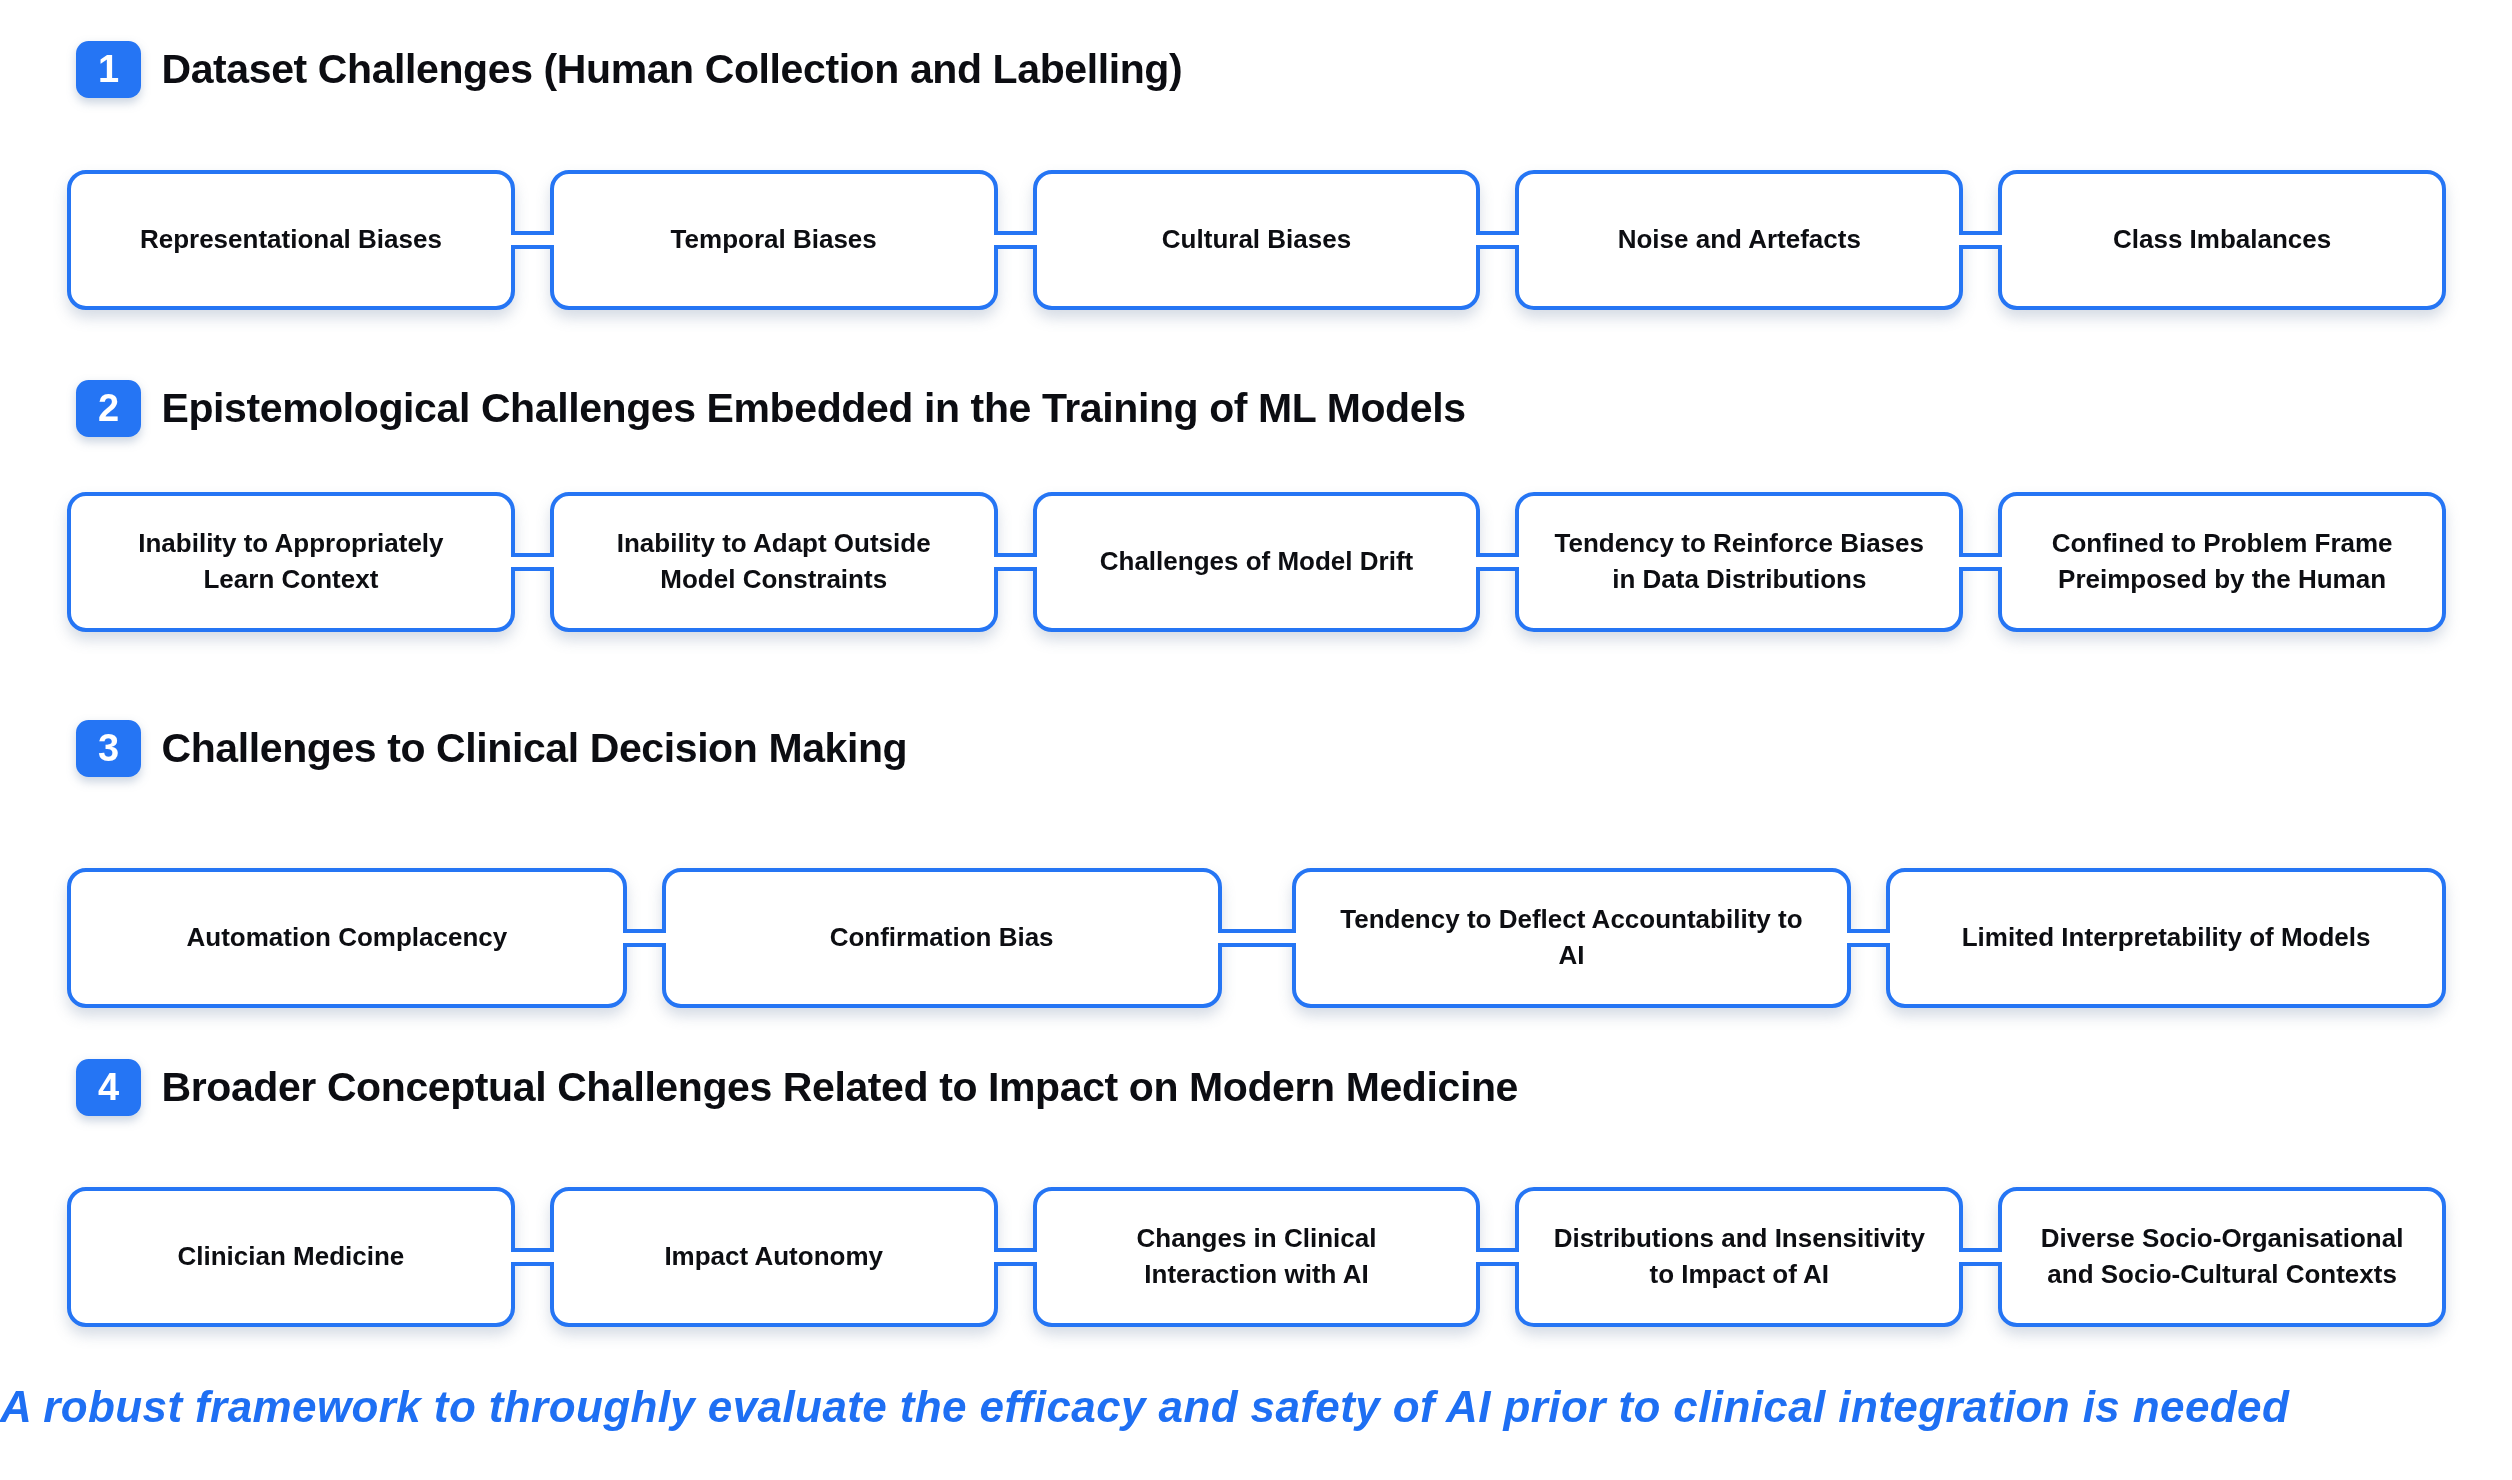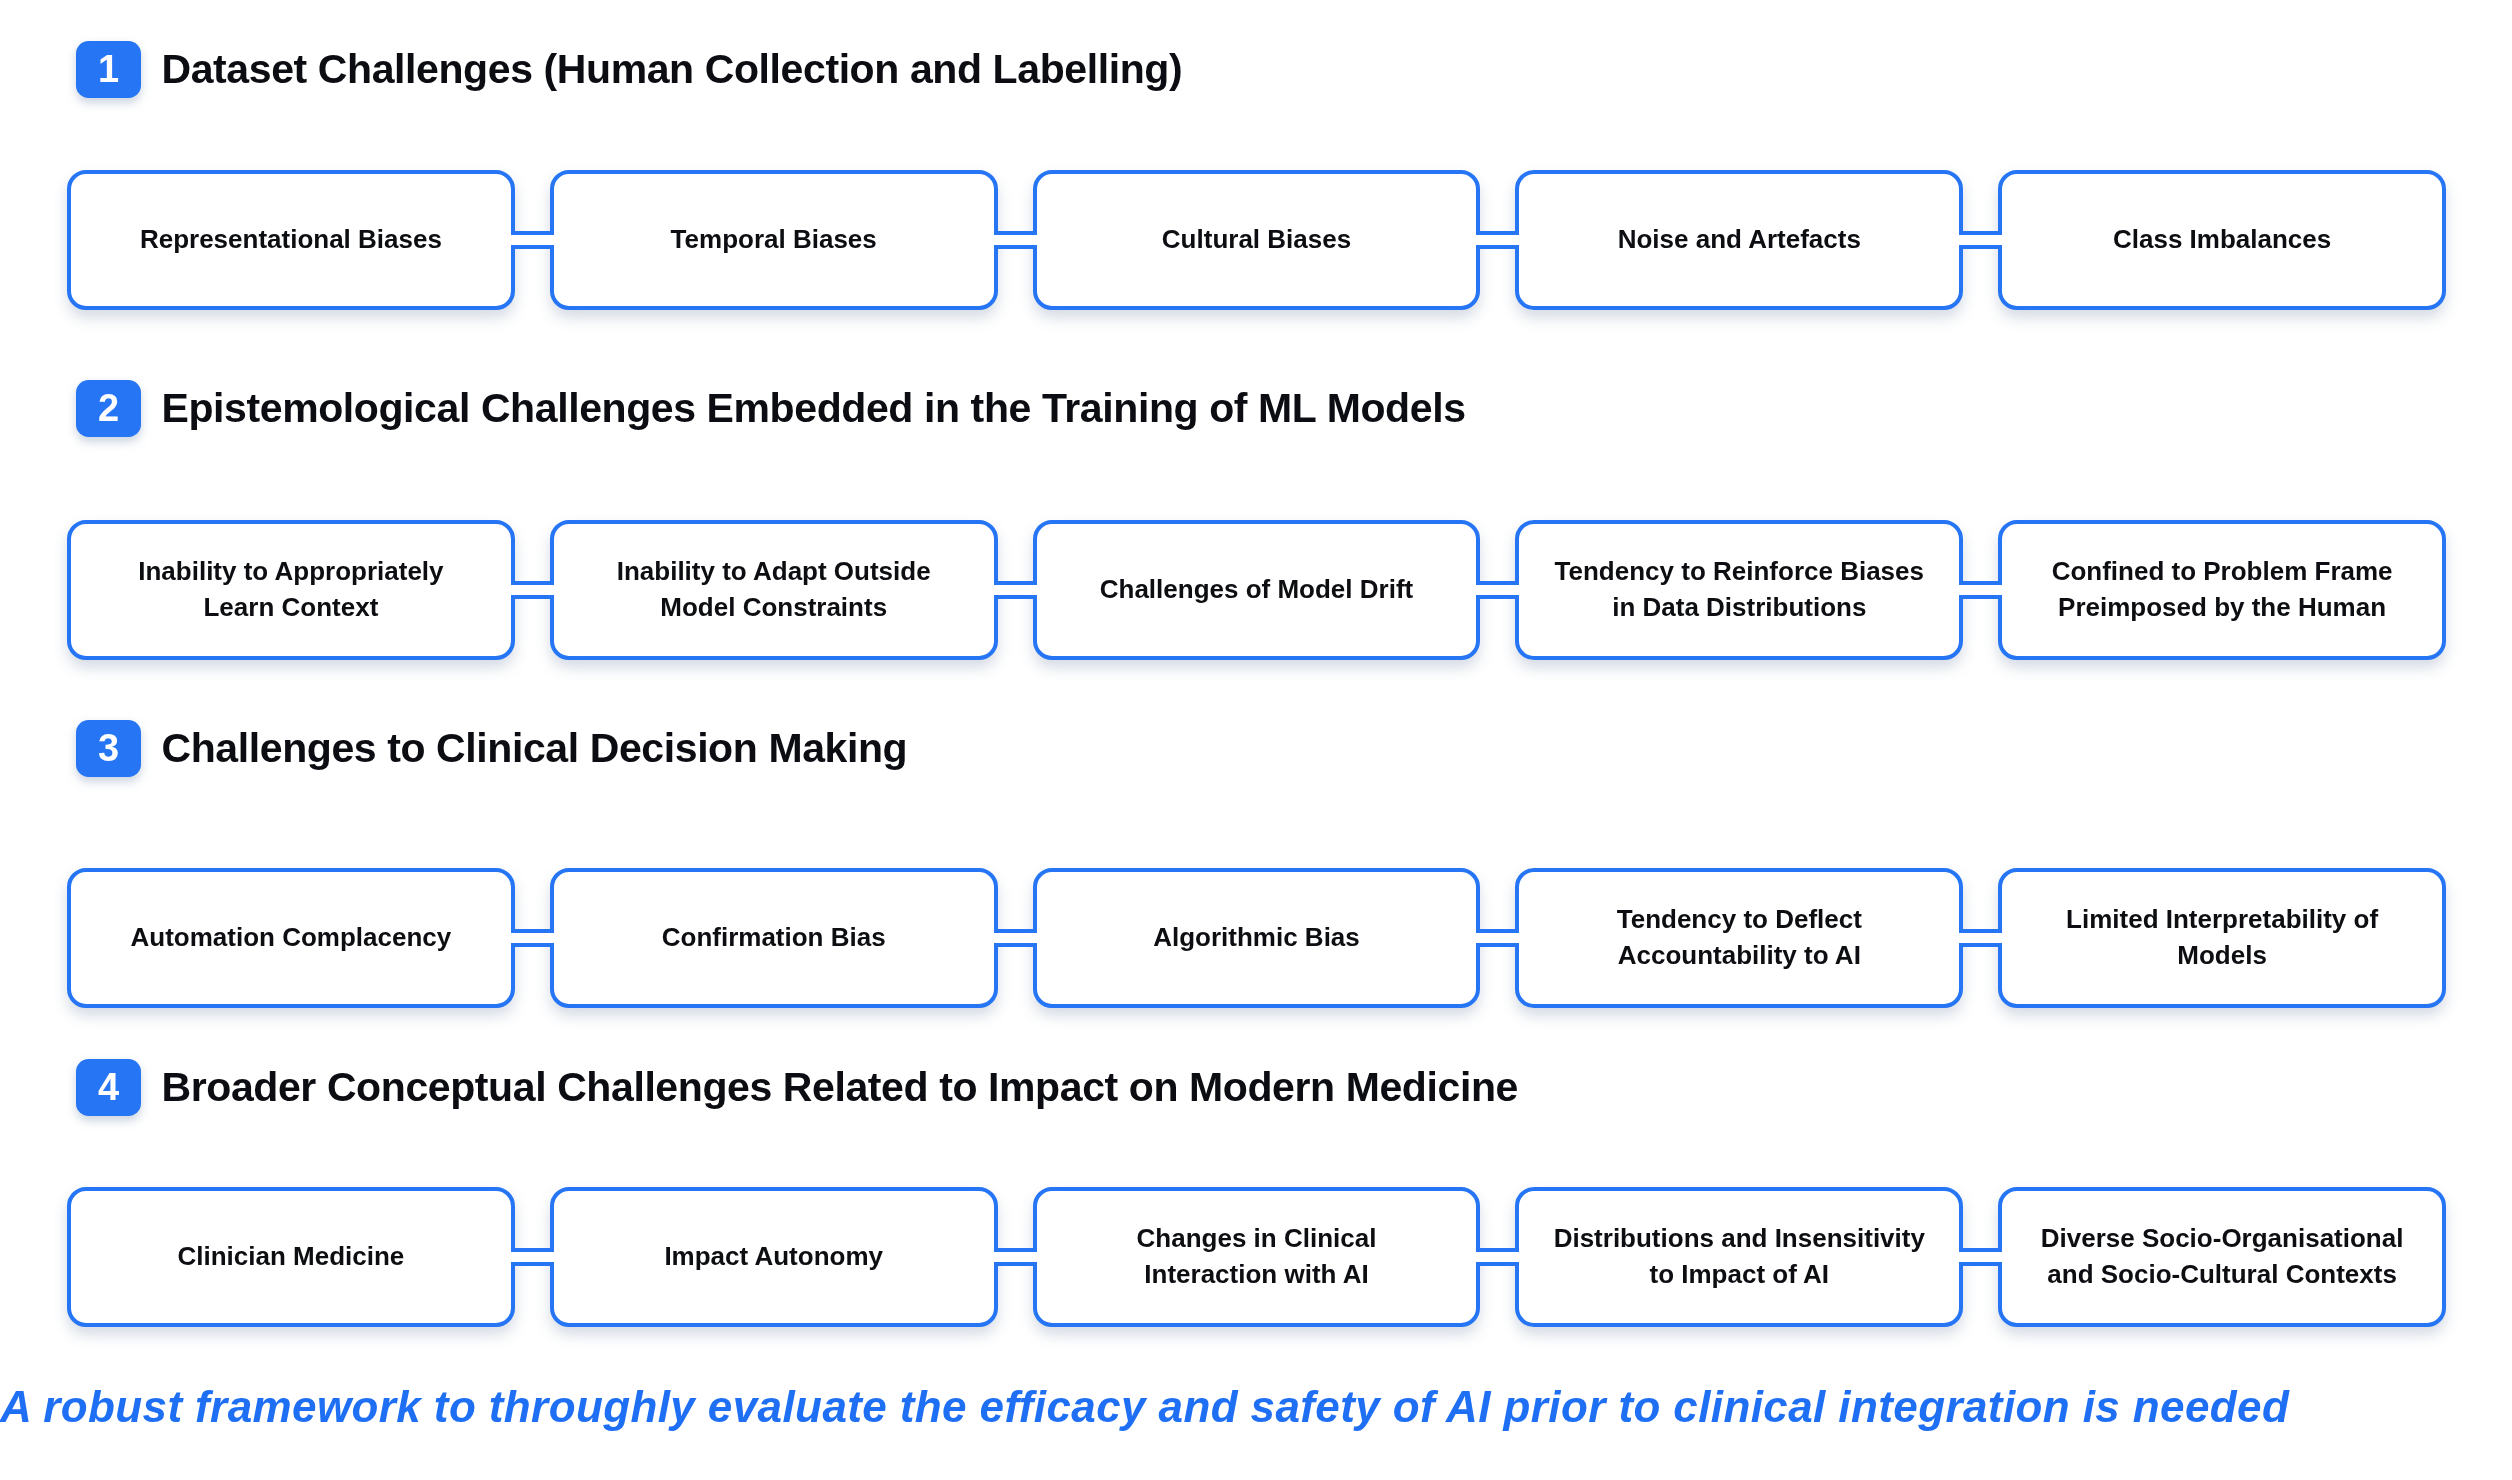--- a/index.html
+++ b/index.html
@@ -56,42 +56,41 @@
     <div class="link"></div>
     <div class="box">Noise and Artefacts</div>
     <div class="link"></div>
     <div class="box">Class Imbalances</div>
   </div>
 
   <div class="heading" style="top:380px">
     <div class="badge">2</div>
     <div class="title">Epistemological Challenges Embedded in the Training of ML Models</div>
   </div>
-  <div class="row" style="top:520px">
+  <div class="row" style="top:492px">
     <div class="box">Inability to Appropriately Learn Context</div>
     <div class="link"></div>
     <div class="box">Inability to Adapt Outside Model Constraints</div>
     <div class="link"></div>
     <div class="box">Challenges of Model Drift</div>
     <div class="link"></div>
     <div class="box">Tendency to Reinforce Biases in Data Distributions</div>
     <div class="link"></div>
     <div class="box">Confined to Problem Frame Preimposed by the Human</div>
   </div>
 
   <div class="heading" style="top:720px">
     <div class="badge">3</div>
     <div class="title">Challenges to Clinical Decision Making</div>
   </div>
   <div class="row" style="top:868px">
     <div class="box">Automation Complacency</div>
     <div class="link"></div>
     <div class="box">Confirmation Bias</div>
     <div class="link"></div>
-    <div class="box">Algorithmic Bias</div>
     <div class="link"></div>
     <div class="box">Tendency to Deflect Accountability to AI</div>
     <div class="link"></div>
     <div class="box">Limited Interpretability of Models</div>
   </div>
 
   <div class="heading" style="top:1059px">
     <div class="badge">4</div>
     <div class="title">Broader Conceptual Challenges Related to Impact on Modern Medicine</div>
   </div>

